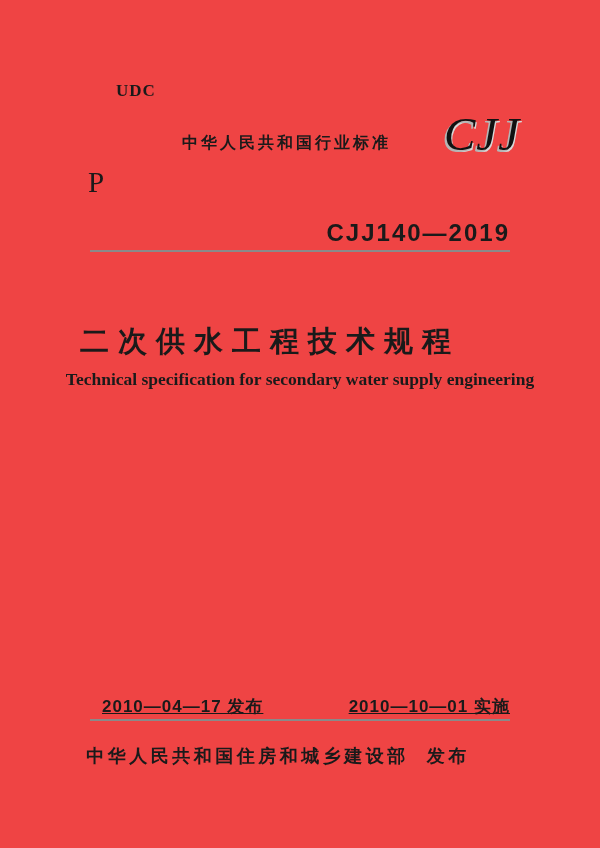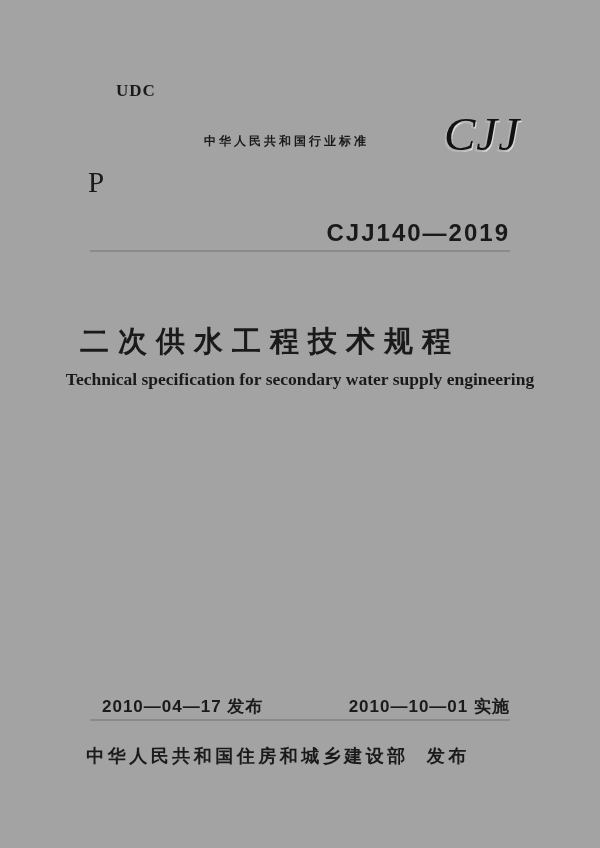--- a/index.html
+++ b/index.html
@@ -2,27 +2,27 @@
 <html><head>
 <meta charset="utf-8">
 <style>
   * { margin: 0; padding: 0; box-sizing: border-box; }
   html, body { background: #ffffff; }
   body { width: 600px; height: 848px; position: relative; overflow: hidden;
          color: var(--text, #1a1a1a); }
   .serif { font-family: "Liberation Serif", serif; }
   .sans  { font-family: "Liberation Sans", sans-serif; }
 
-  .page { position: absolute; inset: 0; background: #a3a3a3; }
+  .page { position: absolute; inset: 0; background: #ef4444; }
 
   .udc { position: absolute; left: 116px; top: 81px;
          font-size: 17px; font-weight: 600; letter-spacing: 1px; }
 
   .std-type { position: absolute; left: 90px; top: 133px; width: 390px;
-              text-align: center; font-size: 12px; font-weight: bold;
+              text-align: center; font-size: 16px; font-weight: bold;
               letter-spacing: 3px; padding-left: 3px; }
 
   .logo { position: absolute; left: 444px; top: 107px;
           font-size: 47px; font-weight: 500; letter-spacing: 1px;
           color: #111111;
           text-shadow: -2px 2px 0 var(--logo_shadow, #b5b5b5),
                         1px 2px 0 #d8d8d8; font-style: italic; }
 
   .class-code { position: absolute; left: 88px; top: 166px;
                 font-size: 29px; font-weight: 500; }
@@ -38,21 +38,21 @@
   .title-cn { position: absolute; left: 0; top: 322px; width: 531px;
               text-align: center; font-size: 29px; font-weight: bold;
               letter-spacing: 9px; padding-left: 9px; }
 
   .title-en { position: absolute; left: 0; top: 369px; width: 600px;
               text-align: center; font-size: 17.5px; font-weight: 600; }
 
   .dates-row { position: absolute; left: 90px; top: 695px; width: 420px;
                display: flex; justify-content: space-between;
                padding-left: 12px;
-               font-size: 17px; font-weight: bold; letter-spacing: 1px; }
+               font-size: 17px; font-weight: bold; letter-spacing: 1px; text-decoration: underline; }
 
   .publisher-row { position: absolute; left: 0; top: 744px; width: 556px;
                    display: flex; justify-content: center; align-items: baseline;
                    gap: 18px;
                    font-size: 18px; font-weight: bold; letter-spacing: 3.5px; }
 </style>
 </head>
 <body style="--text: #1a1a1a; --line: #8a8a8a; --logo_shadow: #b5b5b5;">
 
 <div class="page">

